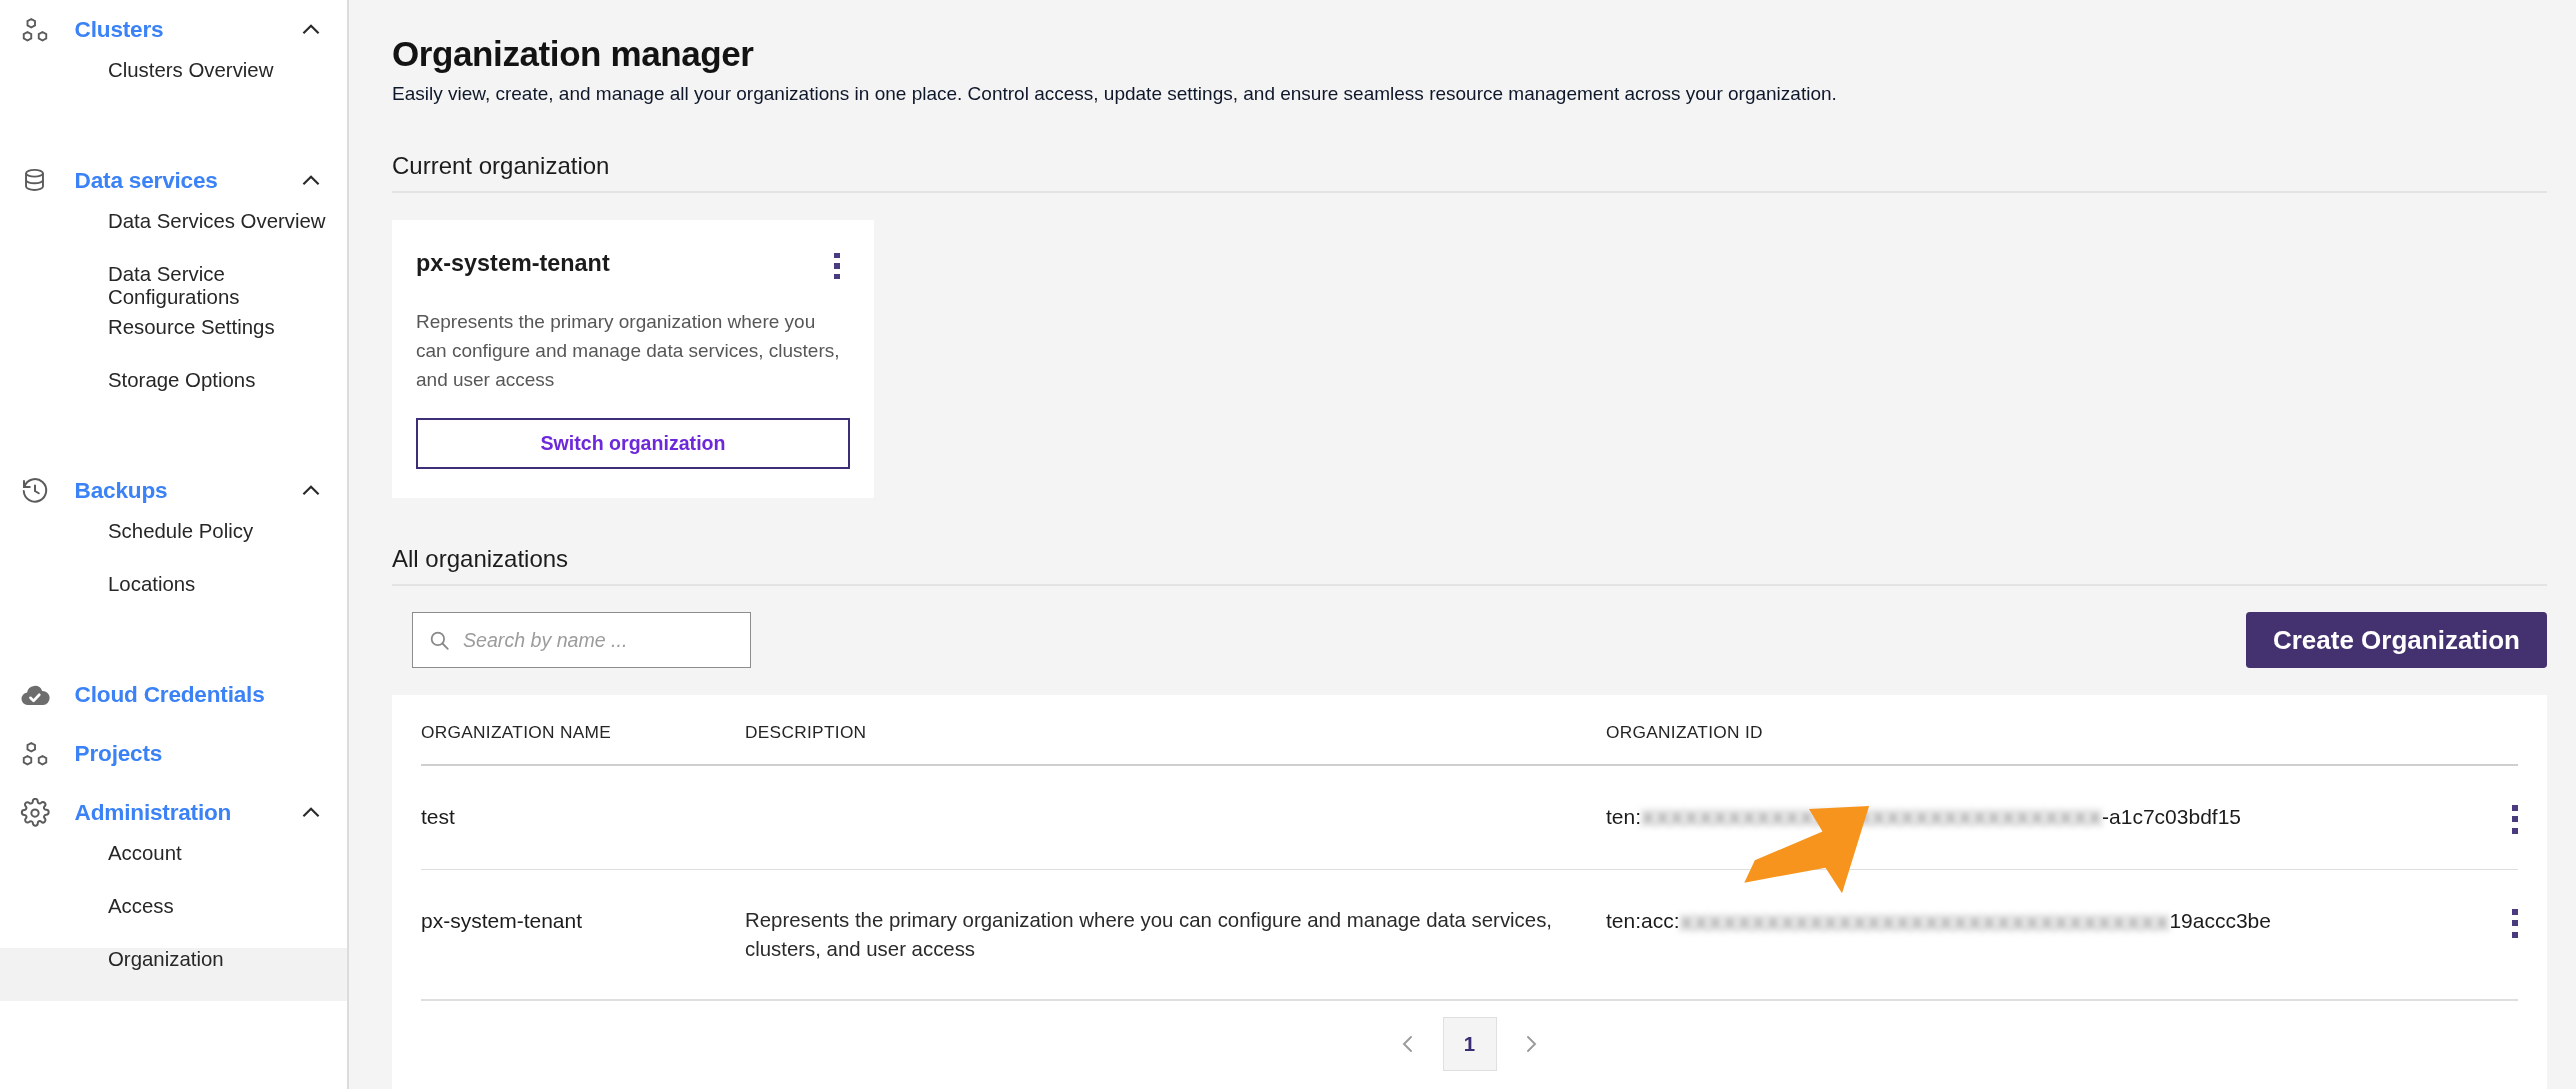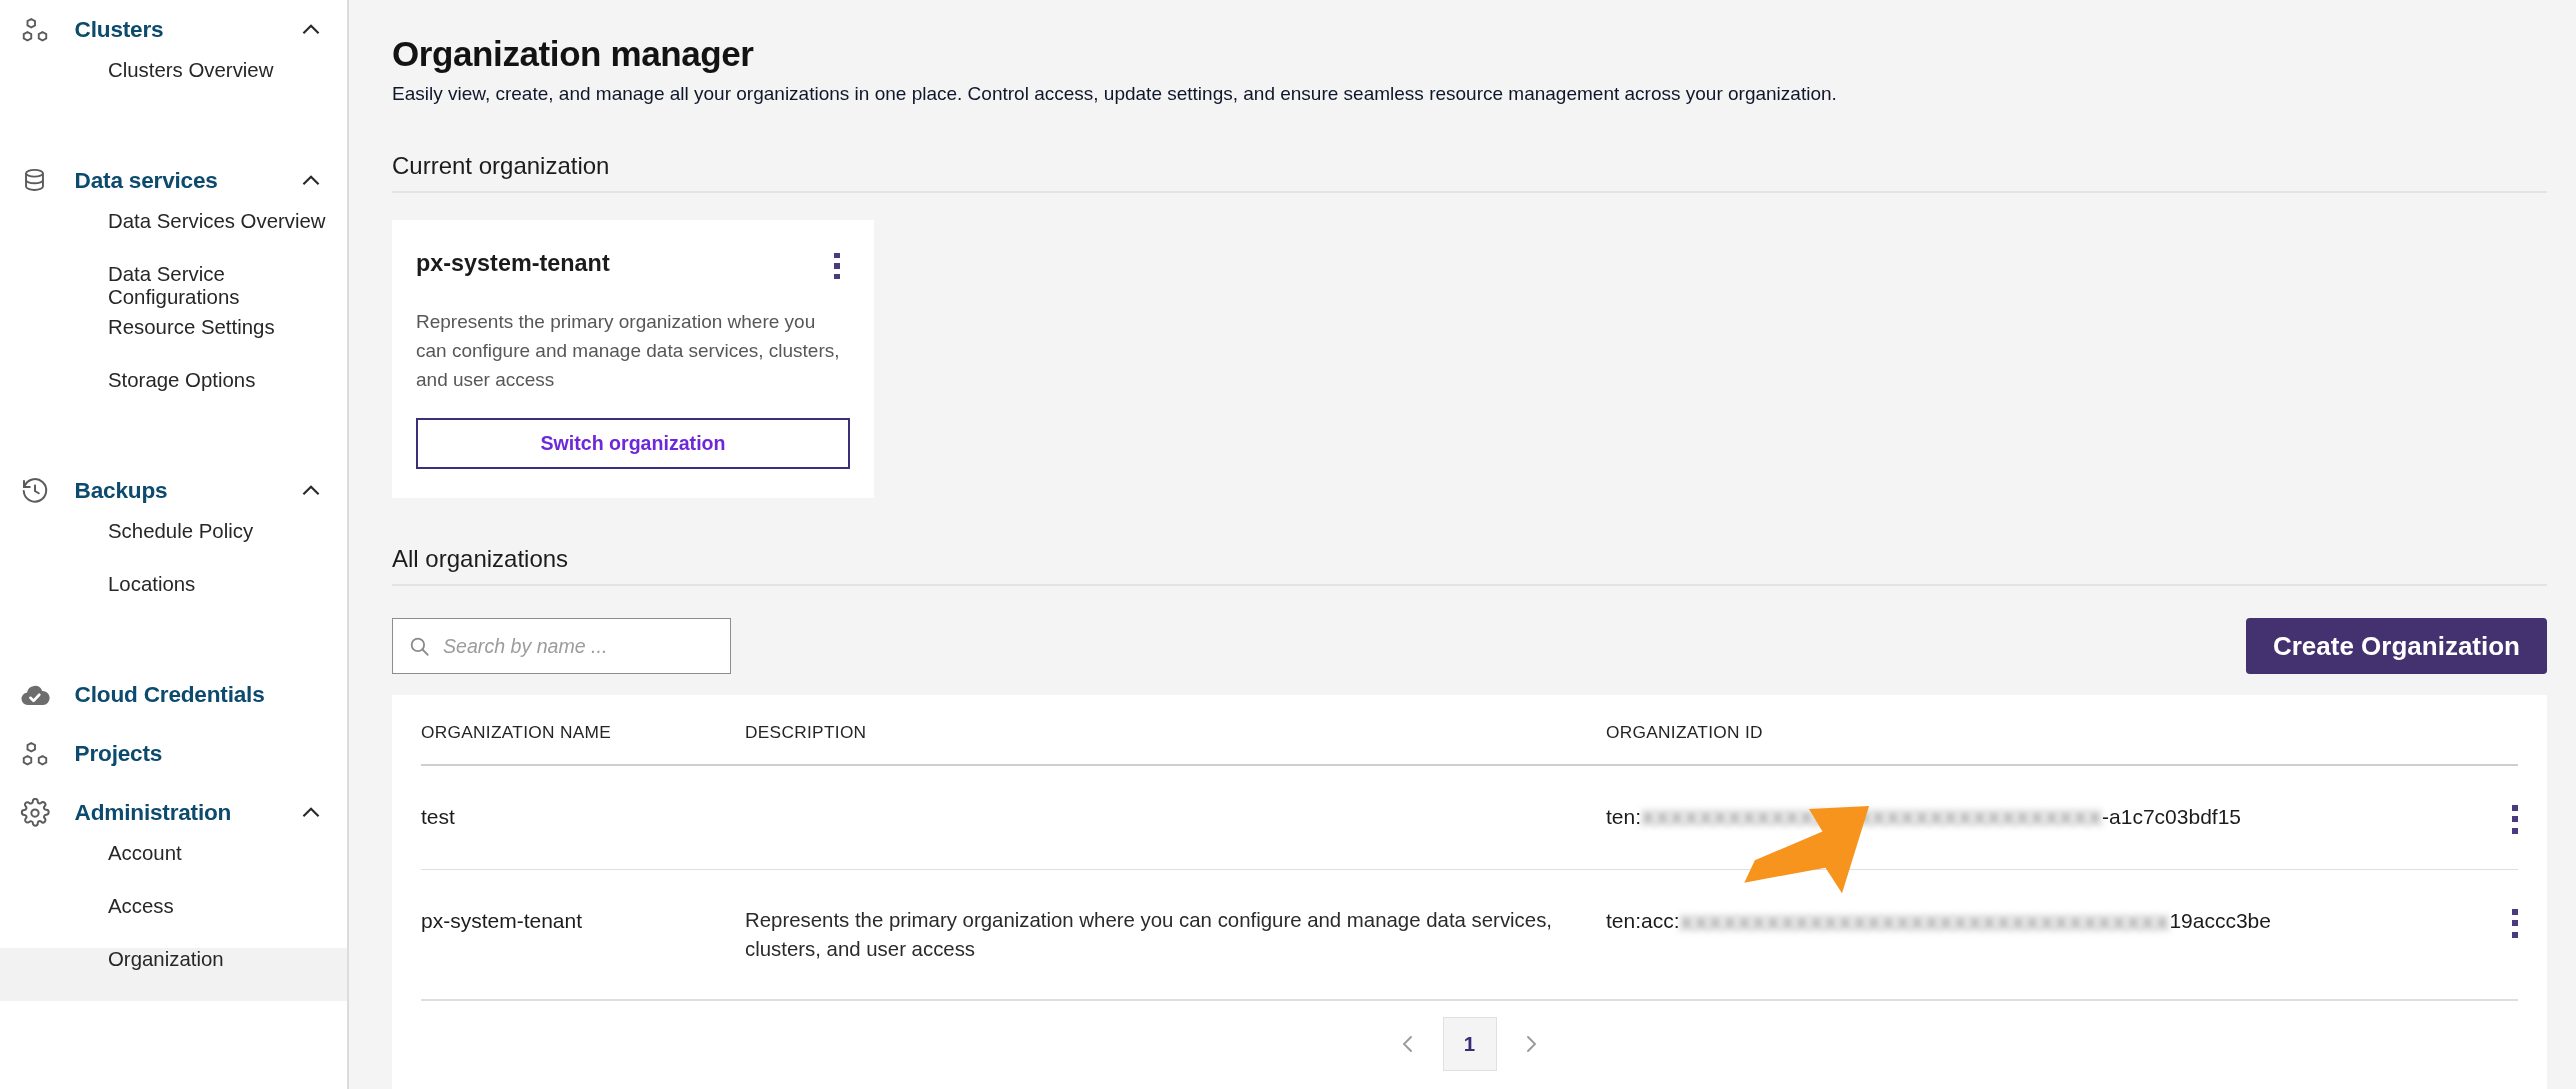--- a/index.html
+++ b/index.html
@@ -29,21 +29,21 @@
     padding-left: 13.6px; padding-right: 21px;
     cursor: pointer;
   }
   .group-icon {
     width: 42px; flex: 0 0 42px;
     display: flex; align-items: center; justify-content: center;
     color: #5b5b5b;
   }
   .group-label {
     flex: 1 1 auto;
-    font-size: 22.6px; font-weight: bold; color: #0c4a6e;
+    font-size: 22.6px; font-weight: bold; color: #3b82f6;
     letter-spacing: -0.2px;
     margin-left: 19px;
   }
   .group-chevron {
     width: 30px; flex: 0 0 30px;
     display: flex; align-items: center; justify-content: center;
     color: #2a2a2a;
   }
   .nav-item {
     height: 53px;
@@ -109,22 +109,23 @@
     height: 51px; width: 100%;
     border: 2.3px solid #3d2e78;
     background: #ffffff; color: #6d28d9;
     font-size: 19.6px; font-weight: bold;
     cursor: pointer;
   }
 
   
   .toolbar {
     margin-top: 26px;
-    display: flex; align-items: flex-end; justify-content: space-between;
+    display: flex; align-items: flex-start; justify-content: space-between;
     height: 62px;
+    margin-left: 20px;
   }
   .search-box {
     width: 339px; height: 56px;
     background: #ffffff; border: 1.5px solid #8d8d8d;
     display: flex; align-items: center;
     padding: 0 15px;
   }
   .search-ico { width: 26px; flex: 0 0 26px; color: #8a8a8a; display:flex; align-items:center; }
   .search-input {
     flex: 1 1 auto; border: none; outline: none;

